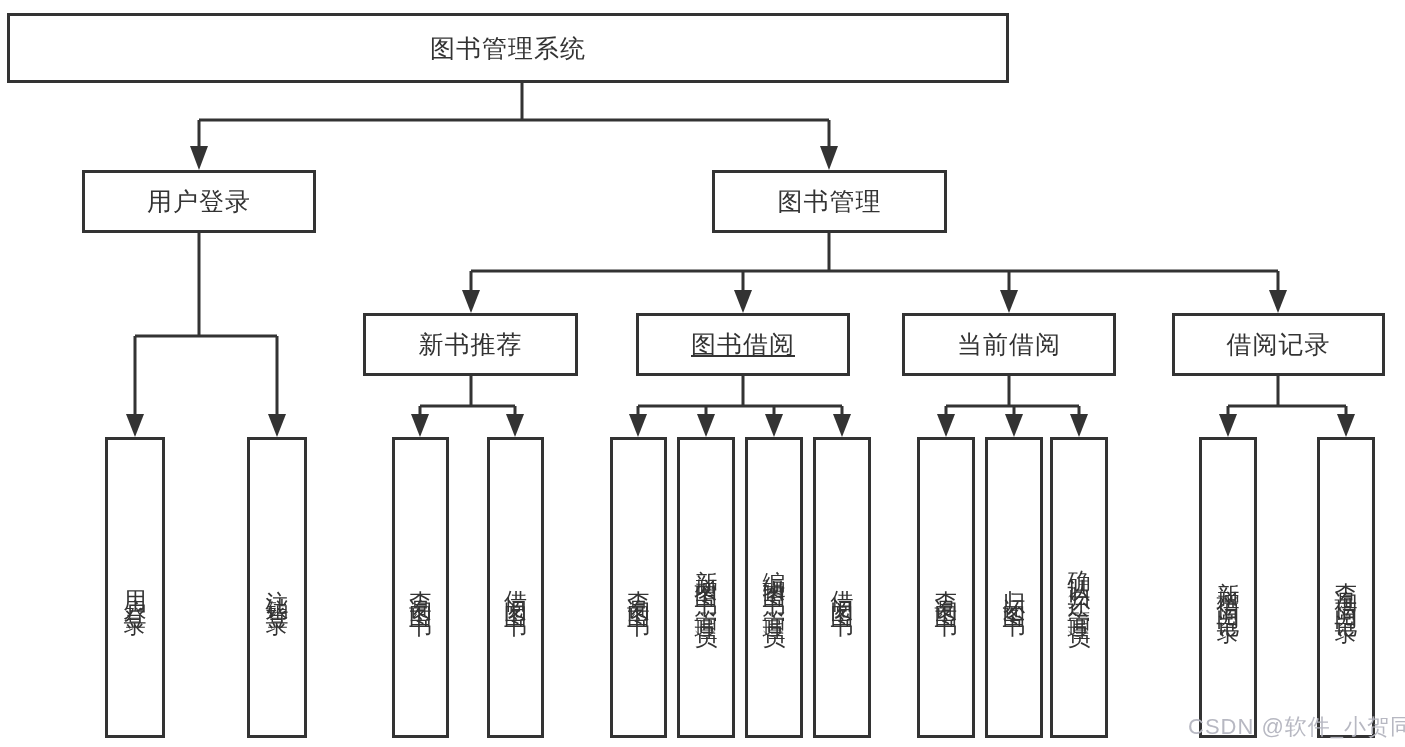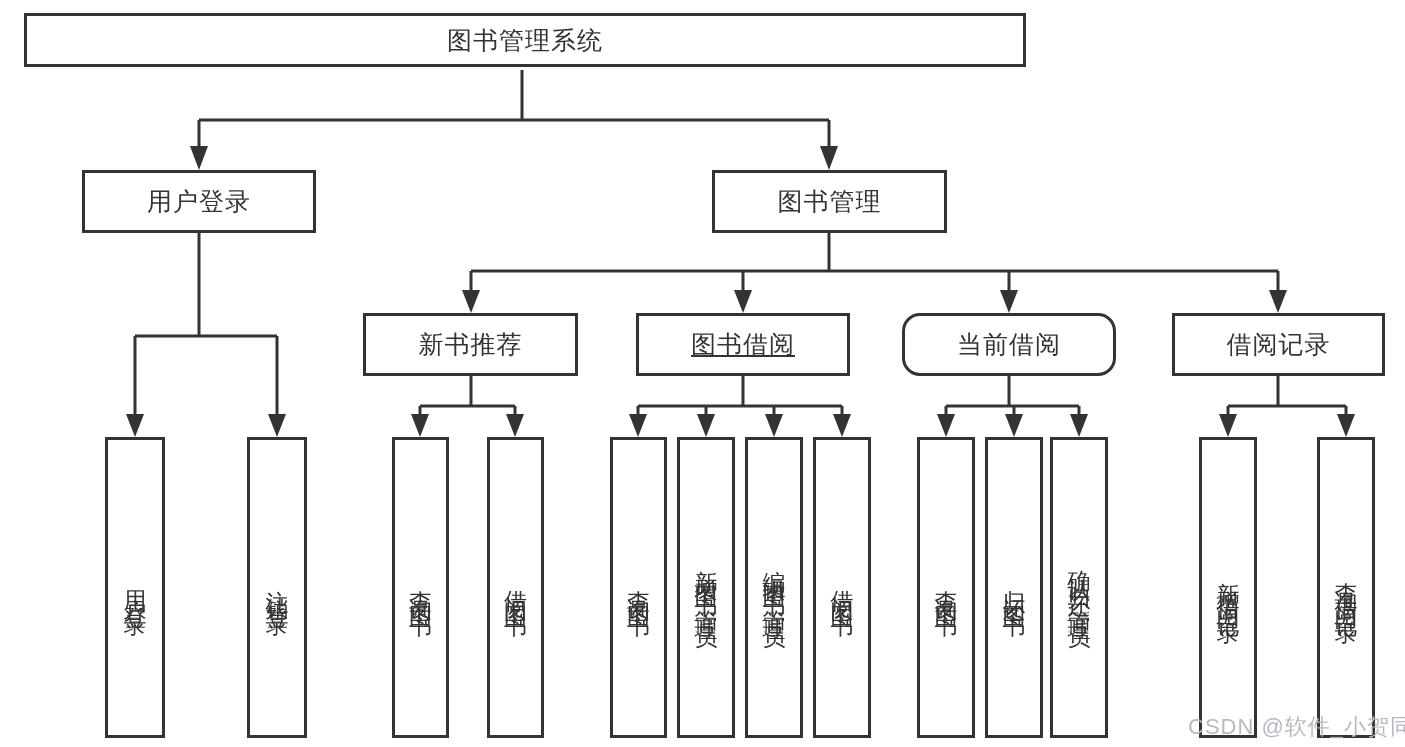--- a/index.html
+++ b/index.html
@@ -40,27 +40,27 @@
   }
   .vnode { font-size: 23px; letter-spacing: 0; }
   .vtext {
     writing-mode: vertical-rl;
     text-orientation: mixed;
     letter-spacing: 8px;
     line-height: 1;
     white-space: nowrap;
   }
   
-  .root   { left: 24px;   top: 13px;  width: 1002px; height: 54px;  }
+  .root   { left: 7px;   top: 13px;  width: 1002px; height: 70px;  }
   .l2-a   { left: 82px;   top: 170px; width: 234px;  height: 63px;  }
   .l2-b   { left: 712px;  top: 170px; width: 235px;  height: 63px;  }
   .l3     { top: 313px; height: 63px; }
   .l3-1   { left: 363px;  width: 215px; }
   .l3-2   { left: 636px;  width: 214px; text-decoration: underline; }
-  .l3-3   { left: 902px;  width: 214px; border-radius: 18px; }
+  .l3-3   { left: 902px;  width: 214px; }
   .l3-4   { left: 1172px; width: 213px; }
   .l4     { top: 437px; height: 301px; }
   .g1c1   { left: 105px;  width: 60px; }
   .g1c2   { left: 247px;  width: 60px; }
   .g2c1   { left: 392px;  width: 57px; }
   .g2c2   { left: 487px;  width: 57px; }
   .g3c1   { left: 610px;  width: 57px; }
   .g3c2   { left: 677px;  width: 58px; }
   .g3c3   { left: 745px;  width: 58px; }
   .g3c4   { left: 813px;  width: 58px; }

